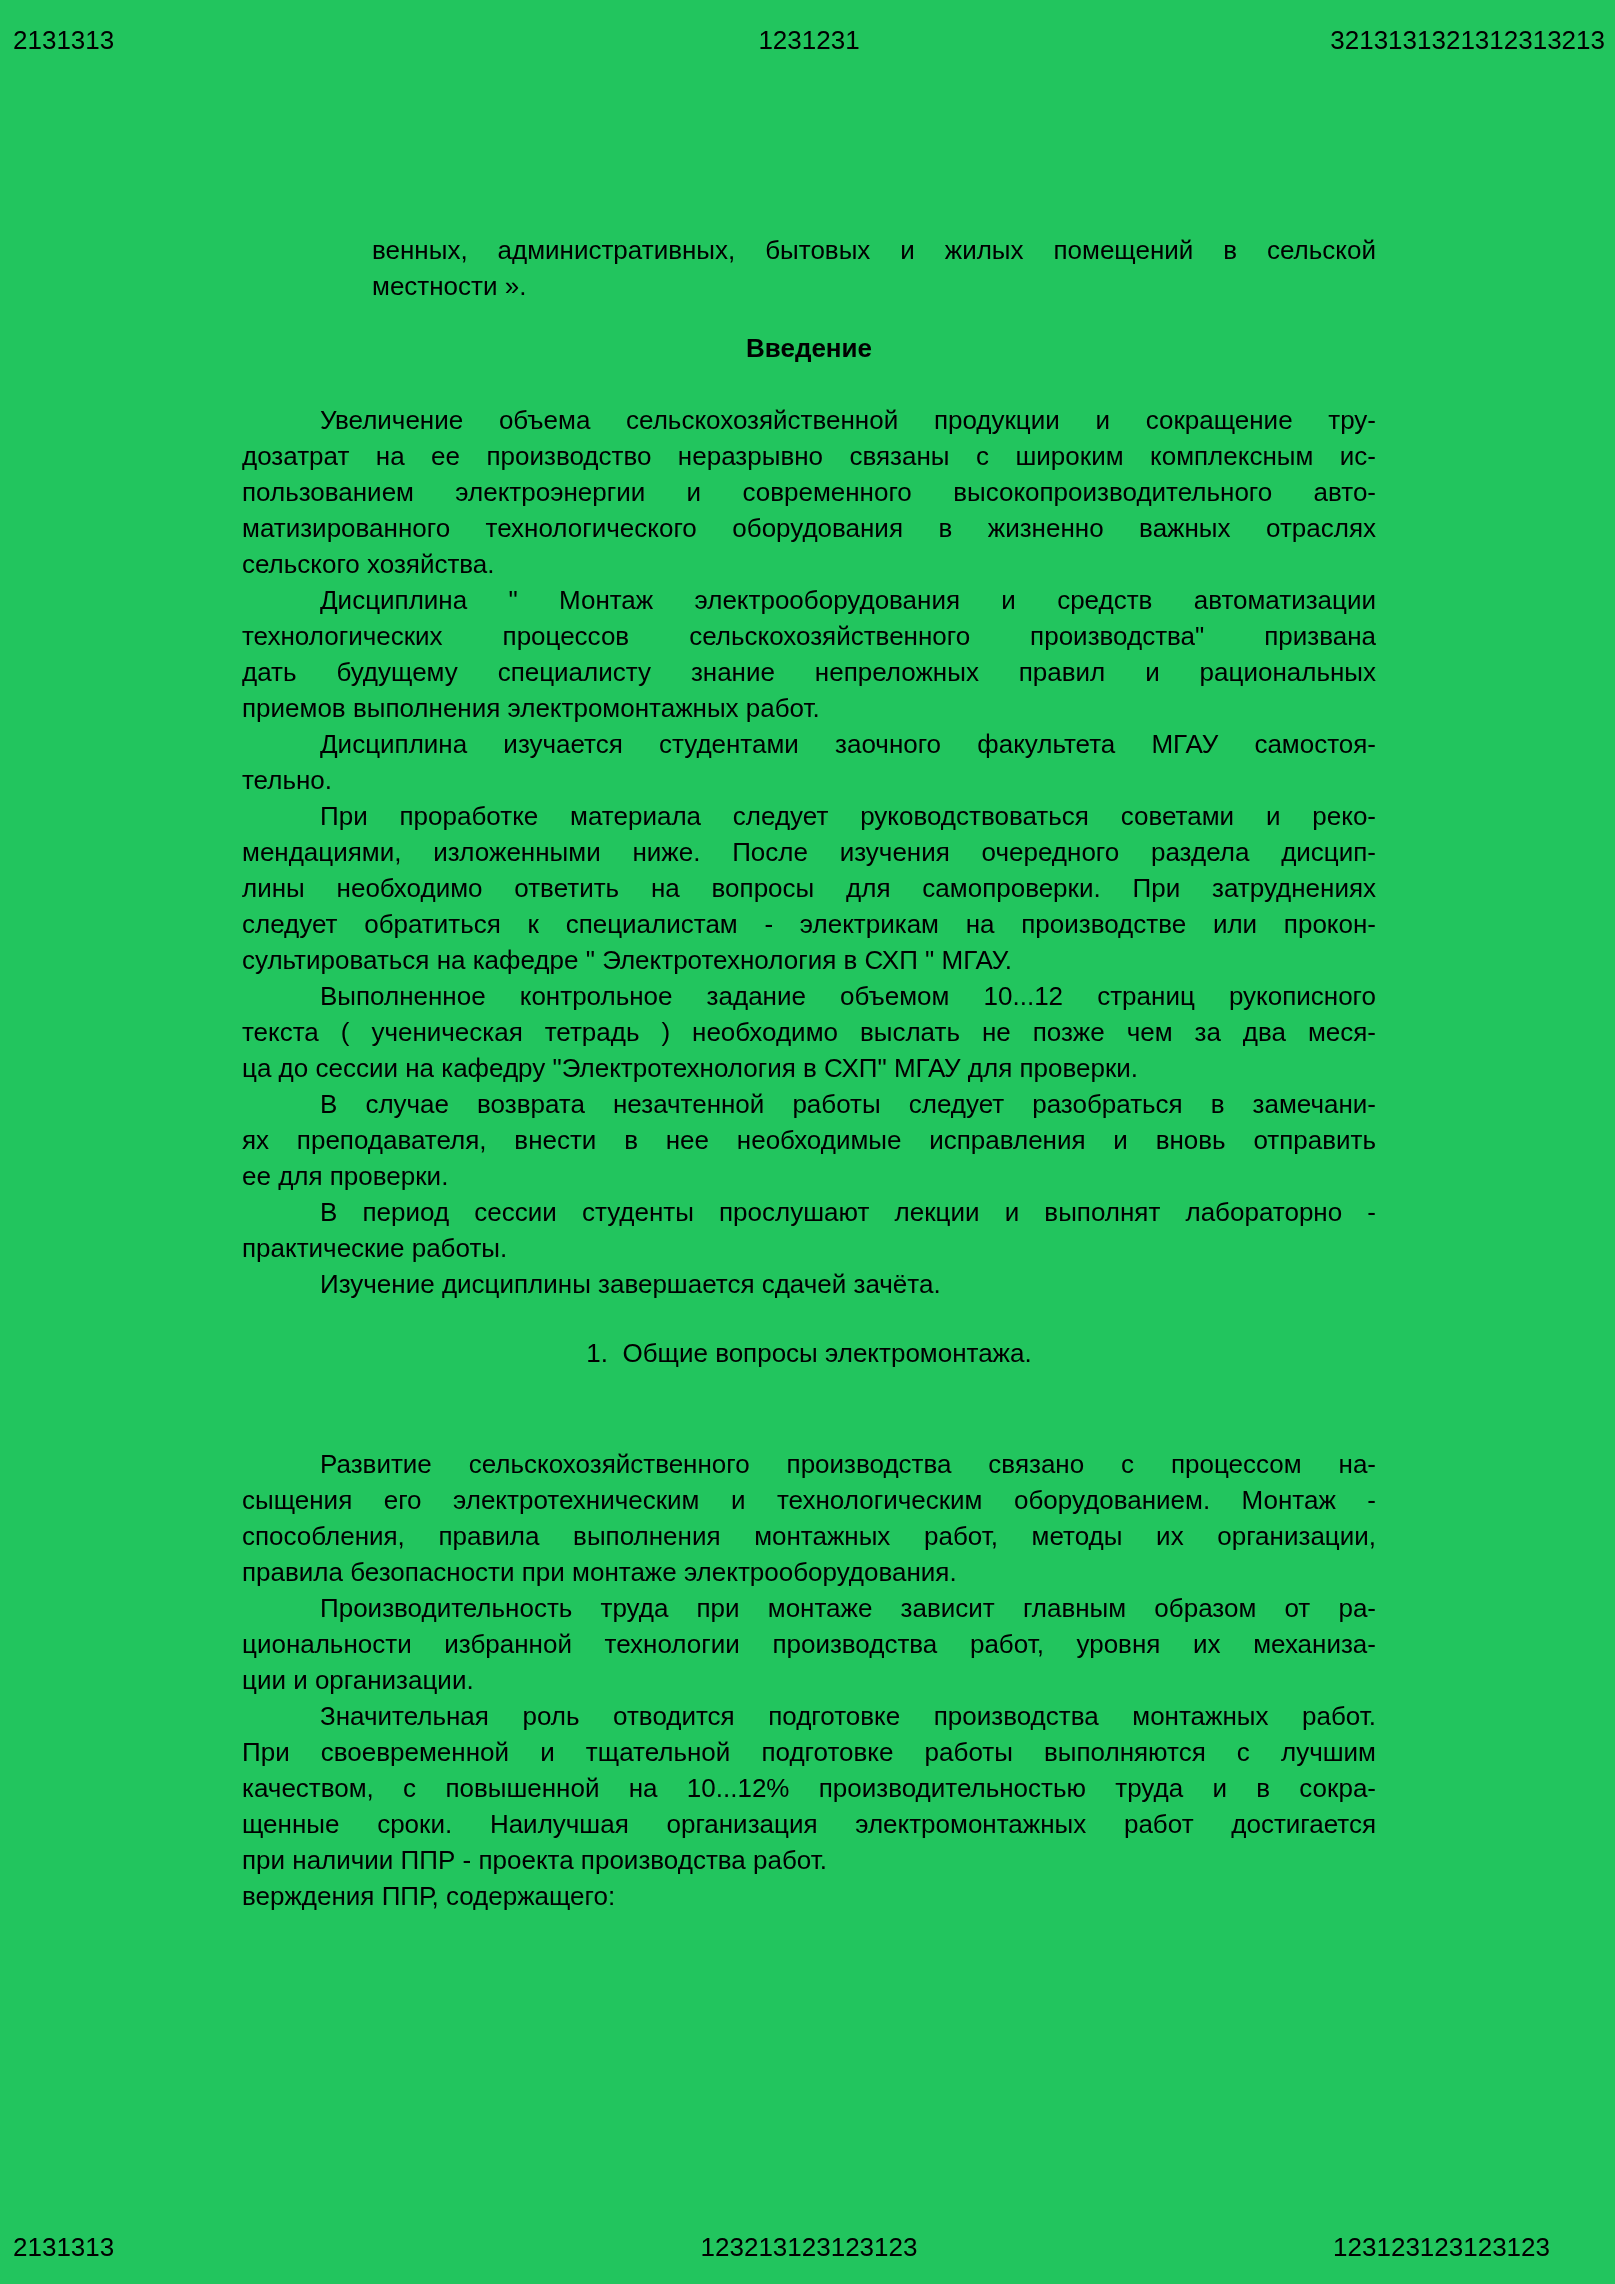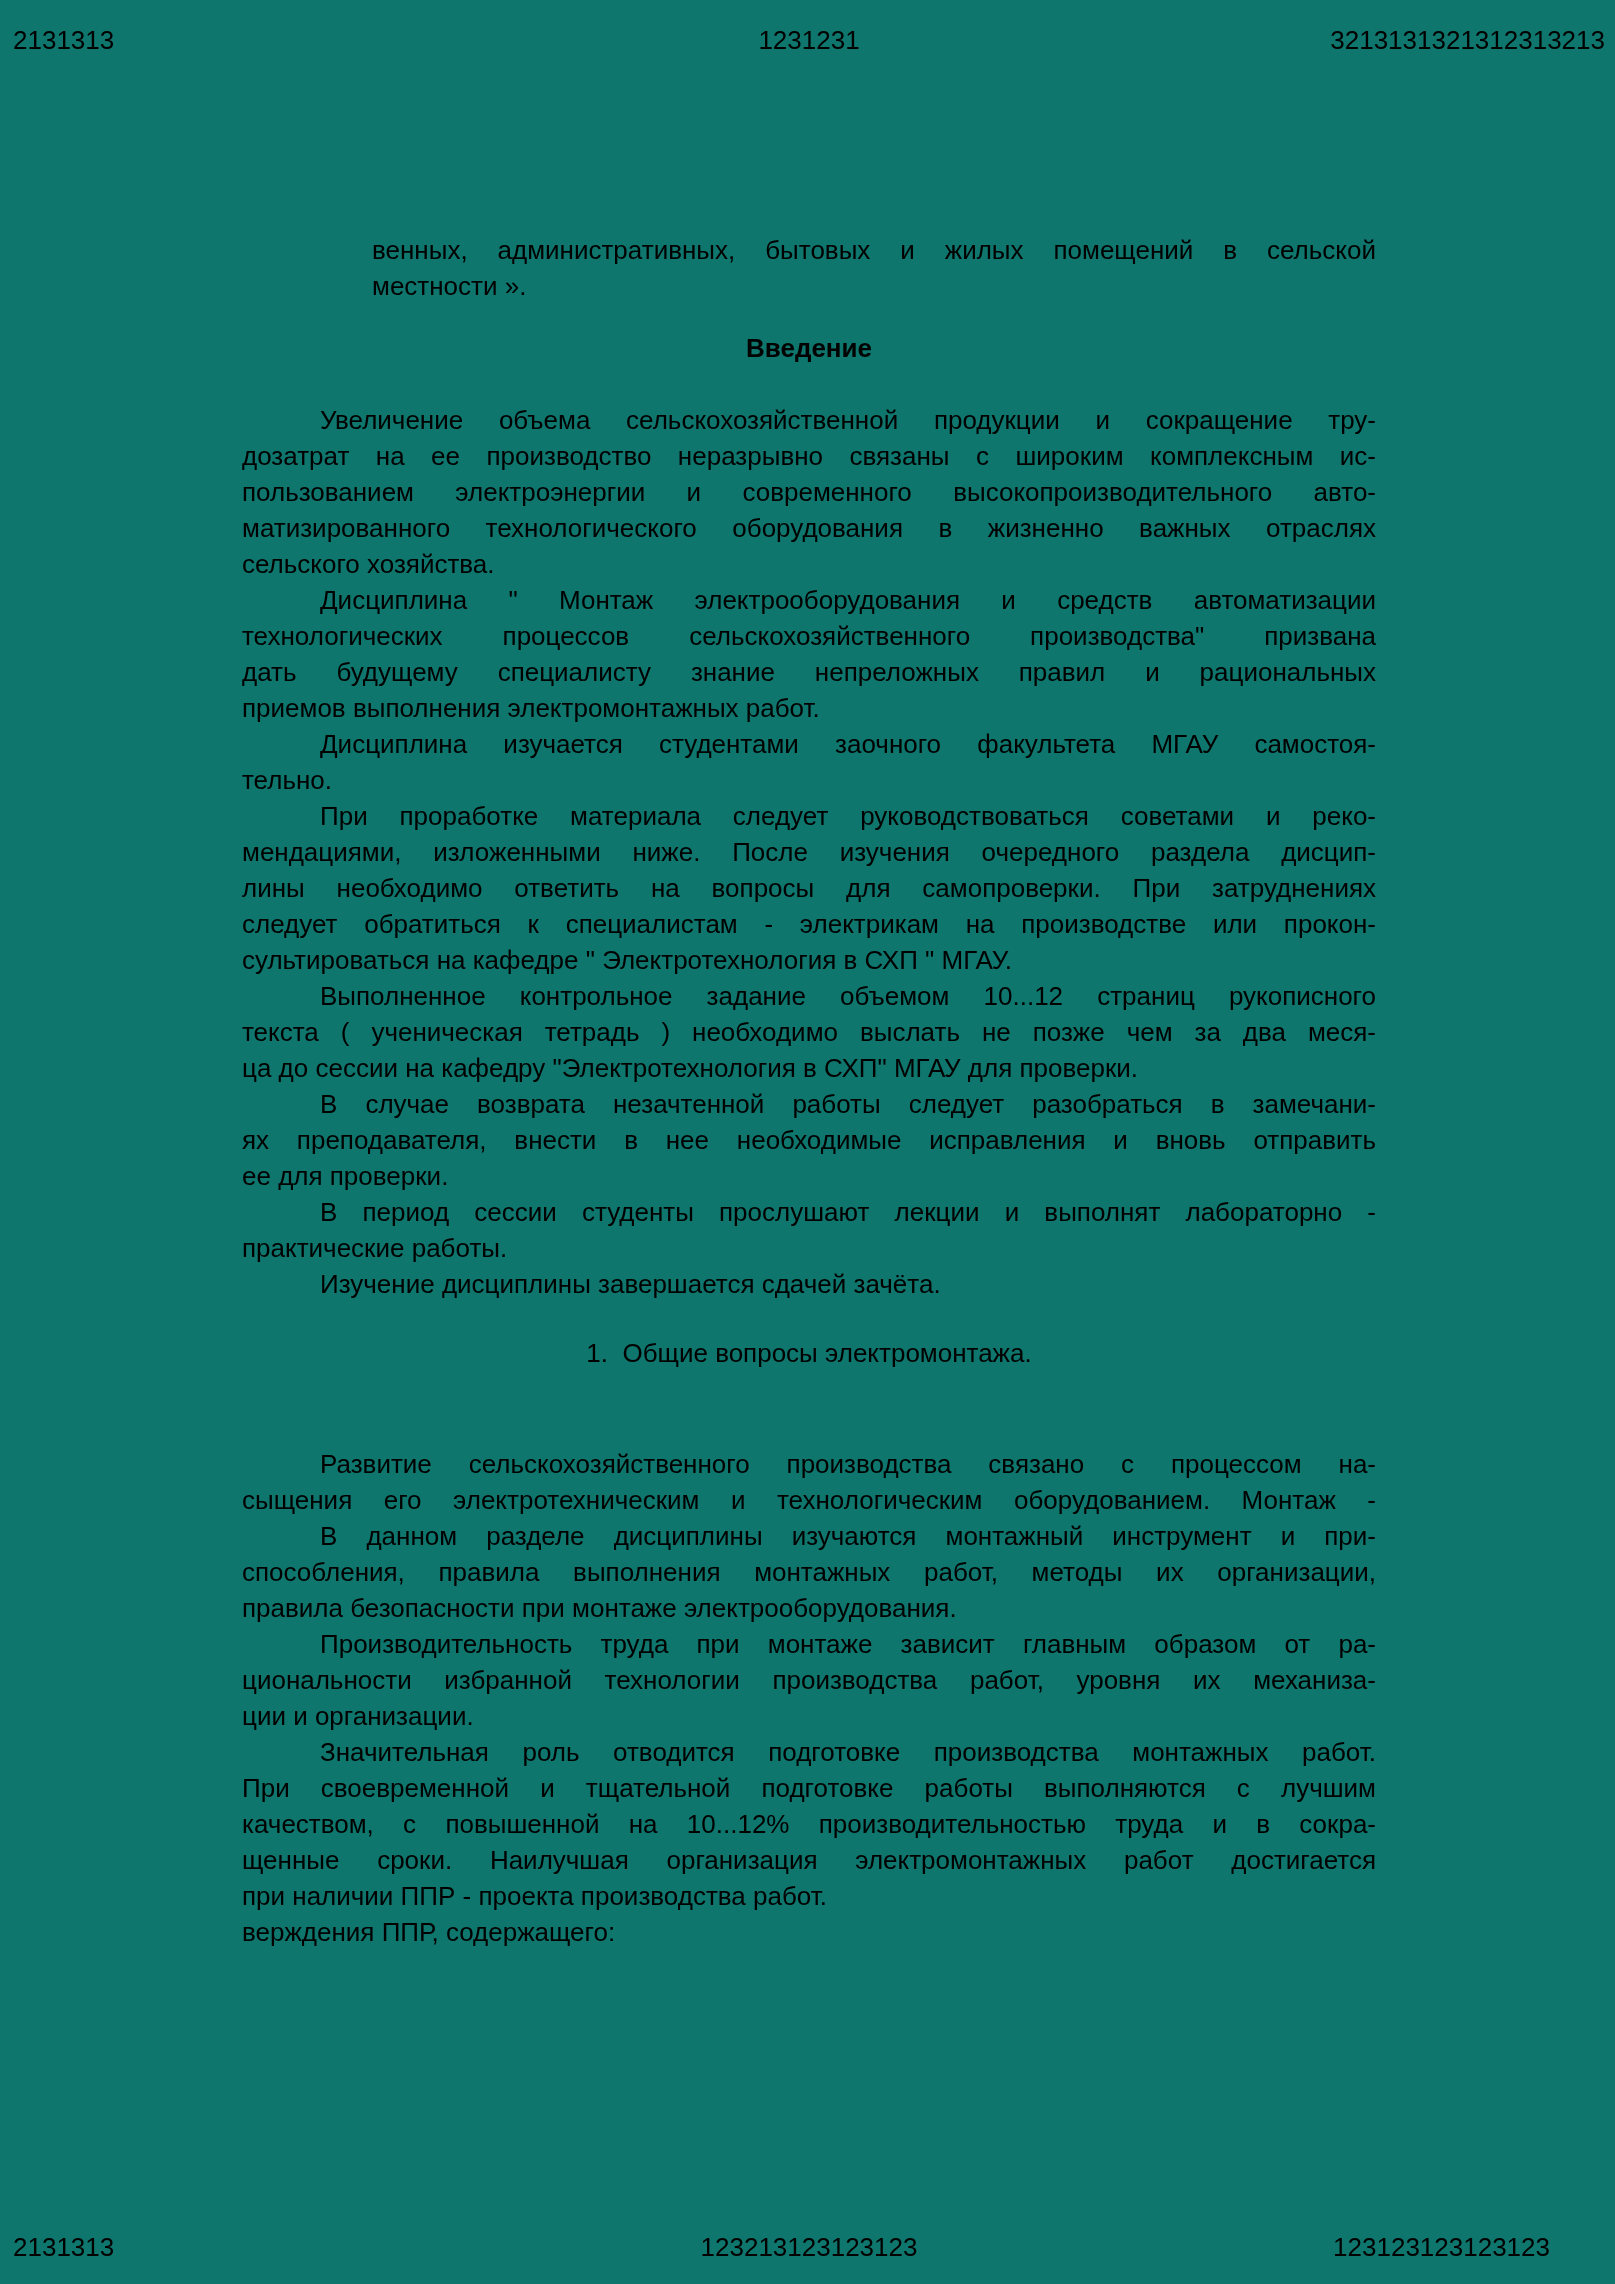--- a/index.html
+++ b/index.html
@@ -1,19 +1,19 @@
 <!DOCTYPE html>
 <html style="font-size:10.4px"><head>
 <meta charset="utf-8">
 <style>
   html,body{margin:0;padding:0;background:#777;}
   .page{
     position:relative;
     width:1616px;height:2284px;
-    background:#0f766e;
+    background:#22c55e;
     color:#000000;
     font-family:"Liberation Sans","DejaVu Sans",sans-serif;
     overflow:hidden;
   }
   
   .runhead,.runfoot{
     position:absolute;left:13px;right:11px;
     font-size:26px;line-height:30px;
     white-space:nowrap;
   }
@@ -116,21 +116,20 @@
       </div>
 
     <div class="h-sec">1.  Общие вопросы электромонтажа.</div>
 
     <div>
         <div class="para">
           <div class="jline indent">Развитие сельскохозяйственного производства связано с процессом на-</div>
           <div class="jline">сыщения его электротехническим и технологическим оборудованием. Монтаж -</div>
         </div>
         <div class="para">
-          <div class="jline indent">В данном разделе дисциплины изучаются монтажный инструмент и при-</div>
           <div class="jline">способления, правила выполнения монтажных работ, методы их организации,</div>
           <div class="jline last">правила безопасности при монтаже электрооборудования.</div>
         </div>
         <div class="para">
           <div class="jline indent">Производительность труда при монтаже зависит главным образом от ра-</div>
           <div class="jline">циональности избранной технологии производства работ, уровня их механиза-</div>
           <div class="jline last">ции и организации.</div>
         </div>
         <div class="para">
           <div class="jline indent">Значительная роль отводится подготовке производства монтажных работ.</div>

